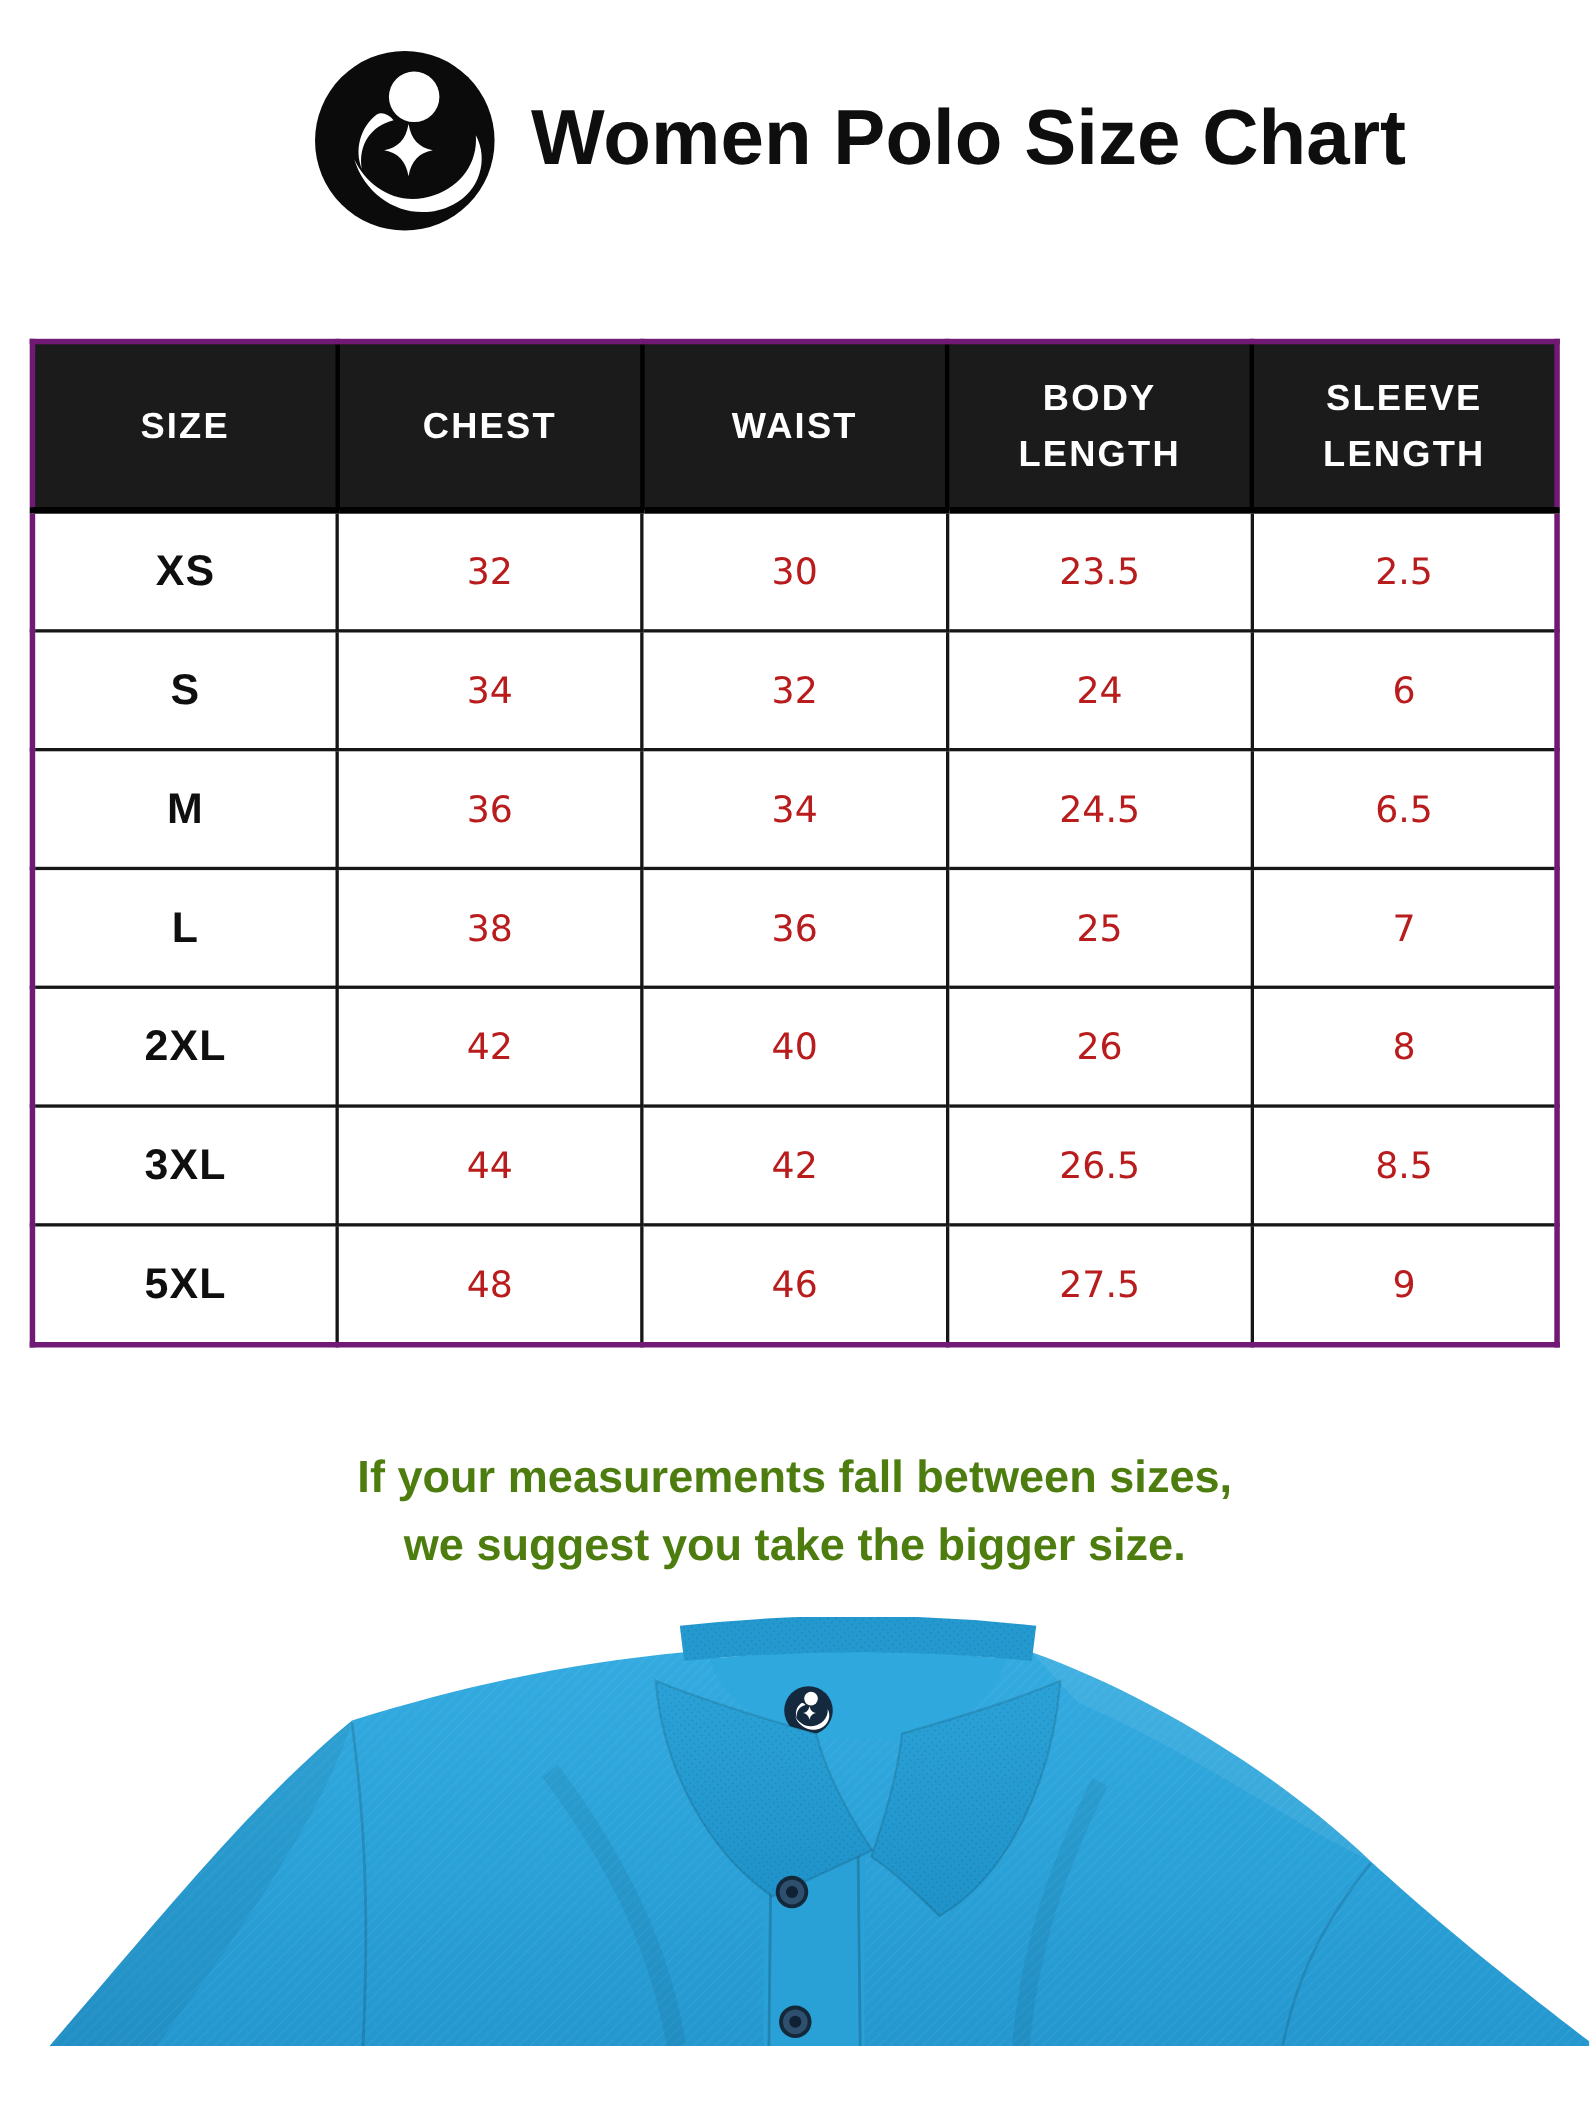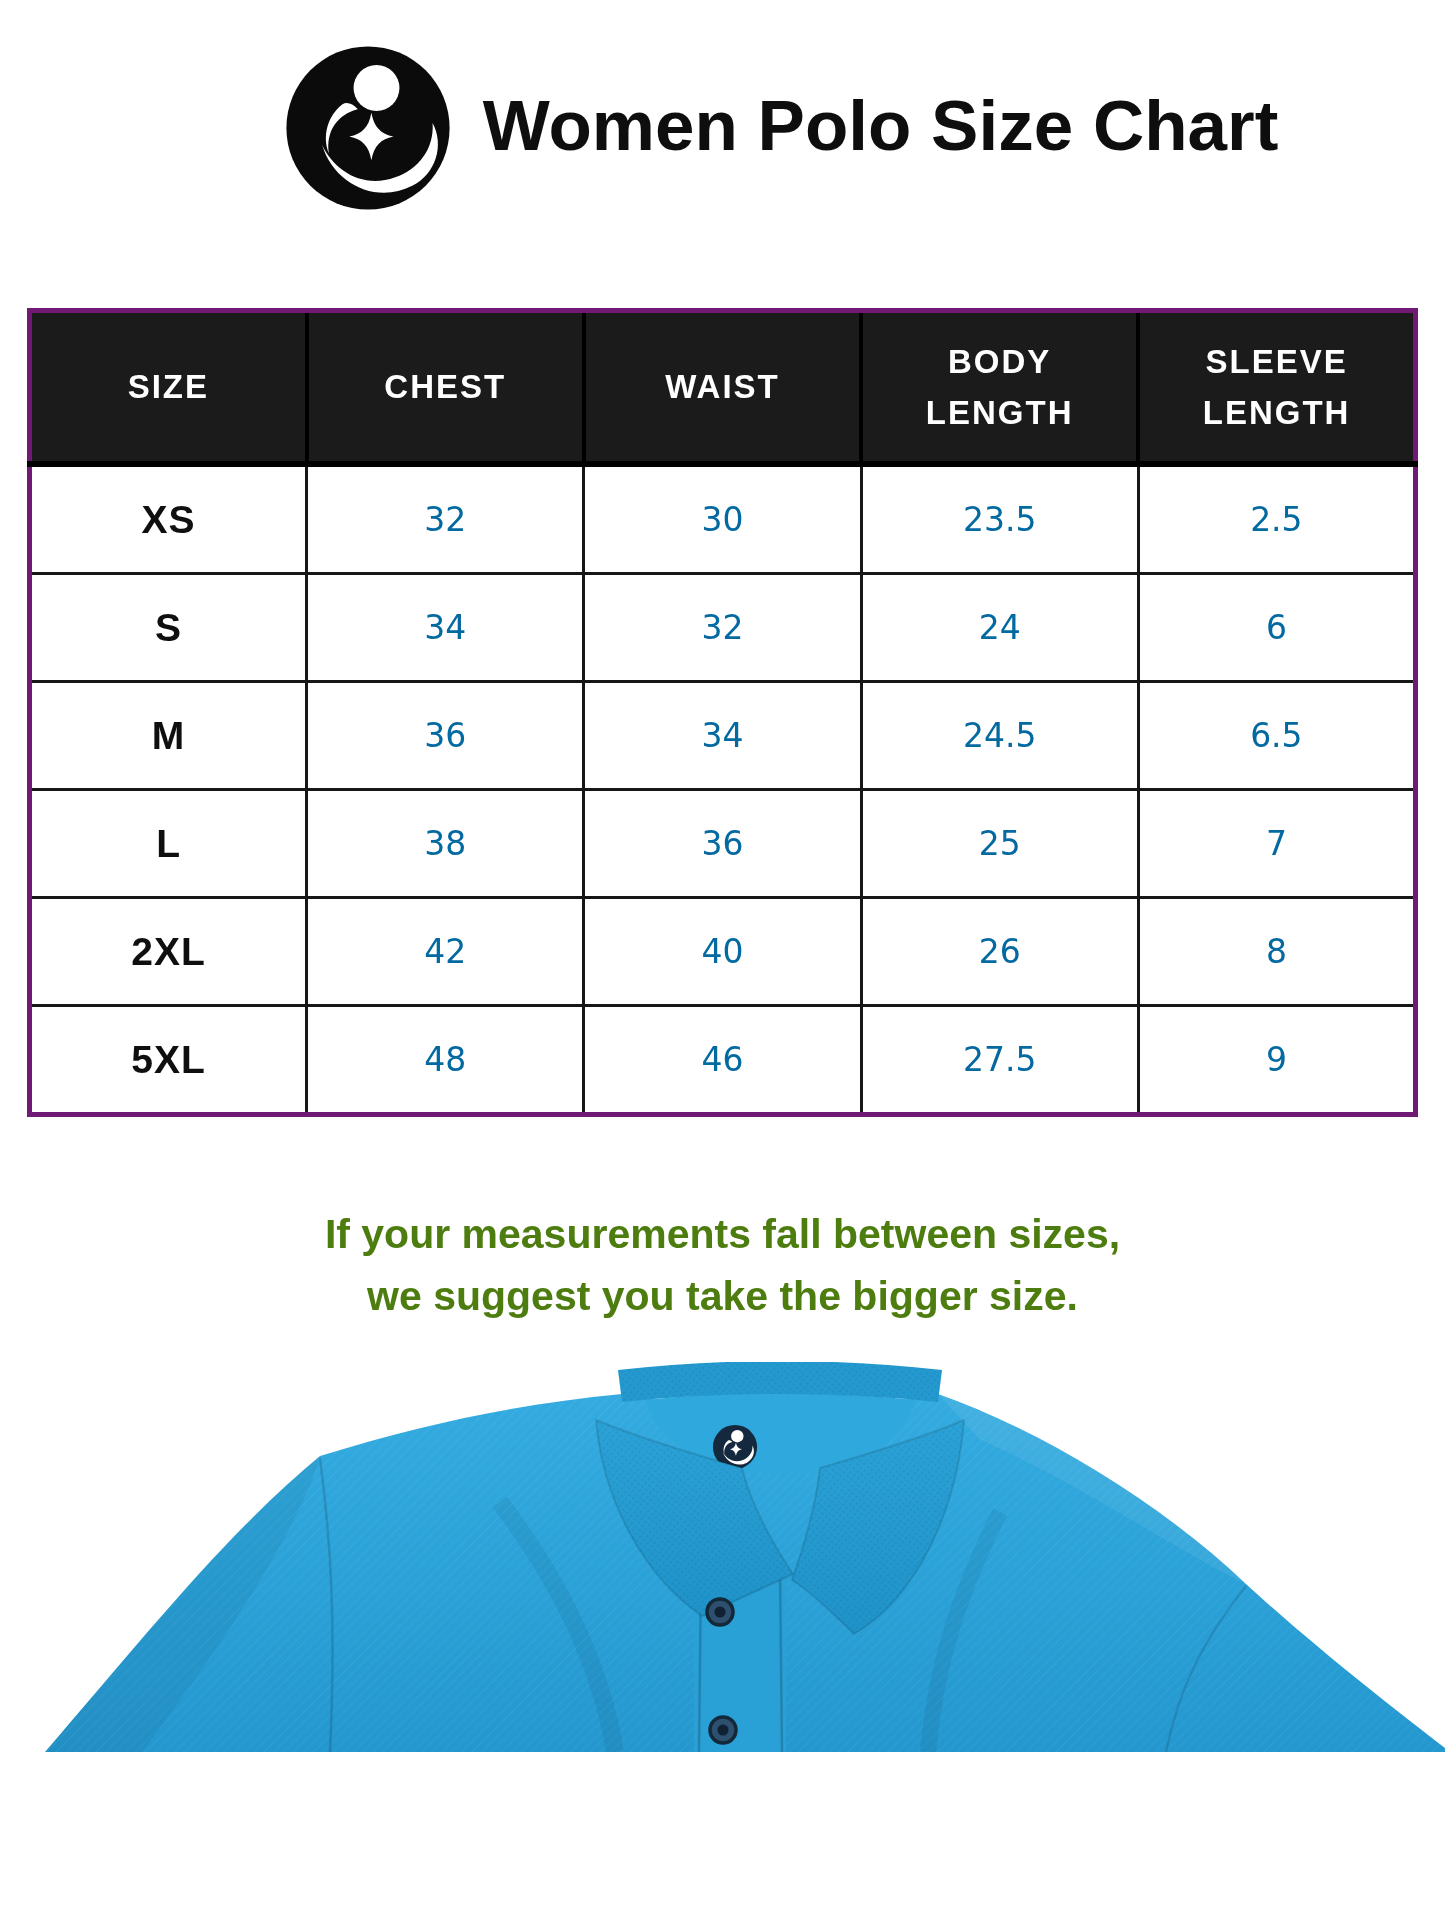--- a/index.html
+++ b/index.html
@@ -22,21 +22,21 @@
   }
   .size-table th{
     background:#1b1b1b;color:#ffffff;height:146px;
     font-size:33px;font-weight:bold;letter-spacing:2px;
     text-align:center;vertical-align:middle;white-space:pre-line;
     border:4px solid #000000;line-height:1.55;
   }
   .size-table td{
     height:103px;background:#ffffff;border:3px solid #161616;
     text-align:center;vertical-align:middle;
-    font-size:33px;color:#0369a1;font-weight:400;
+    font-size:33px;color:#b91c1c;font-weight:400;
     font-family:"DejaVu Sans","Liberation Sans",sans-serif;
   }
   .size-table td:first-child{
     font-weight:bold;font-size:39px;color:#0f0f0f;letter-spacing:1px;
     font-family:"Liberation Sans",sans-serif;
   }
   .size-table thead th{border-bottom:6px solid #000;}
   .note{
     margin-top:86px;text-align:center;color:#4d7c0f;
     font-size:41px;font-weight:bold;line-height:1.52;
@@ -95,20 +95,27 @@
           <td>36</td>
           <td>25</td>
           <td>7</td>
         </tr>
         <tr>
           <td>2XL</td>
           <td>42</td>
           <td>40</td>
           <td>26</td>
           <td>8</td>
+        </tr>
+        <tr>
+          <td>3XL</td>
+          <td>44</td>
+          <td>42</td>
+          <td>26.5</td>
+          <td>8.5</td>
         </tr>
         <tr>
           <td>5XL</td>
           <td>48</td>
           <td>46</td>
           <td>27.5</td>
           <td>9</td>
         </tr>
       </tbody>
   </table>

